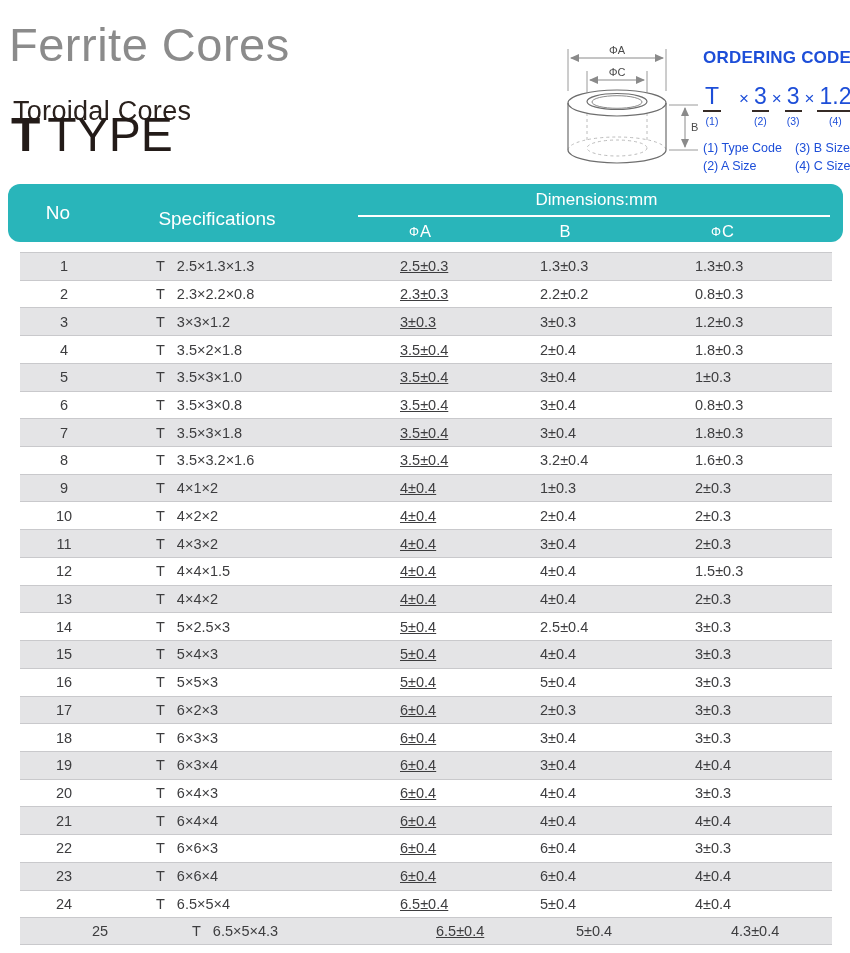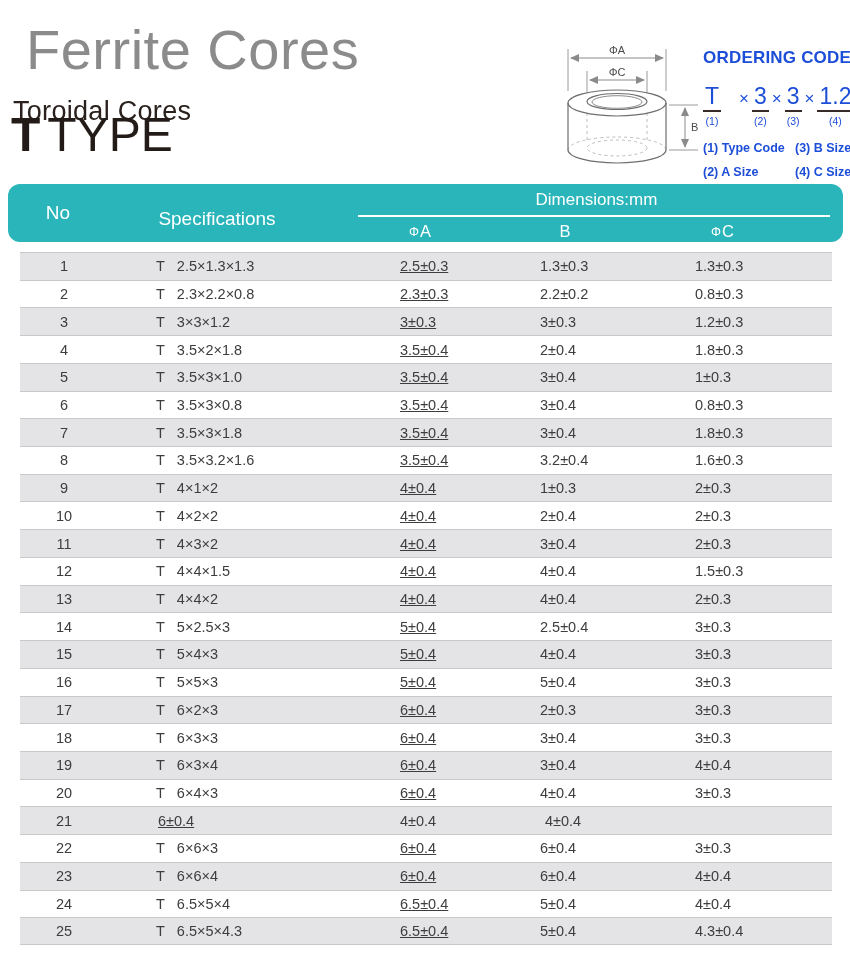--- a/index.html
+++ b/index.html
@@ -12,52 +12,52 @@
     --dim-line:#8a8a8a;
     --hidden-line:#bcbcbc;
   }
   *{box-sizing:border-box;}
   html,body{margin:0;padding:0;}
   body{
     width:850px;height:953px;position:relative;background:#ffffff;
     font-family:"Liberation Sans", sans-serif;overflow:hidden;
   }
   
-  .page-title{position:absolute;left:26px;top:17px;font-size:56px;color:var(--gray-title);letter-spacing:0.5px;white-space:nowrap;}
+  .page-title{position:absolute;left:9px;top:17px;font-size:47px;color:var(--gray-title);letter-spacing:0.5px;white-space:nowrap;}
   .page-subtitle{position:absolute;left:13px;top:96px;font-size:27px;color:var(--dark);letter-spacing:0.3px;white-space:nowrap;}
   .type-title{position:absolute;left:11px;top:107px;font-size:48px;color:#231b18;white-space:nowrap;}
   .type-title .t-bold{font-weight:700;margin-right:7px;}
   
   .core-diagram{position:absolute;left:545px;top:15px;width:165px;height:150px;}
   .core-diagram text{fill:#4a4a4a;font-size:11px;font-family:"Liberation Sans",sans-serif;}
   
   .ordering{position:absolute;left:703px;top:48px;width:147px;color:#1d4ed8;}
   .ordering-title{font-size:17px;font-weight:700;letter-spacing:0.2px;white-space:nowrap;}
   .code-row{display:flex;align-items:flex-start;margin-top:16px;}
   .code-part{display:inline-flex;flex-direction:column;align-items:center;}
   .code-part:first-child{margin-right:15px;}
   .code-value{font-size:23px;line-height:25px;border-bottom:2px solid #362b26;padding:0 2px 1px 2px;}
   .code-index{font-size:10.5px;margin-top:3px;}
   .code-sep{font-size:17px;line-height:25px;margin:2px 3px 0 3px;}
-  .code-legend{margin-top:14px;display:grid;grid-template-columns:92px 1fr;row-gap:10px;font-size:12.5px;font-weight:700;white-space:nowrap;}
+  .code-legend{margin-top:14px;display:grid;grid-template-columns:92px 1fr;row-gap:4px;font-size:12.5px;font-weight:400;white-space:nowrap;}
   
   .table-header{position:absolute;left:8px;top:184px;width:835px;height:58px;background:var(--accent);border-radius:12px;color:#fff;}
   .th-no{position:absolute;left:0;top:0;width:100px;height:58px;display:flex;align-items:center;justify-content:center;font-size:19px;}
   .th-spec{position:absolute;left:100px;top:6px;width:242px;height:58px;display:flex;align-items:center;justify-content:center;font-size:19px;padding-right:24px;}
   .th-dims{position:absolute;left:342px;top:0;right:0;height:62px;}
   .th-dims-label{height:31px;display:flex;align-items:center;justify-content:center;font-size:17px;}
   .th-dims-line{position:absolute;left:8px;right:13px;top:31px;height:2px;background:#ffffff;}
   .th-sub{position:absolute;left:0;right:0;top:33px;bottom:0;display:grid;grid-template-columns:140px 150px 165px;}
   .th-sub-cell{display:flex;align-items:center;justify-content:center;font-size:16.5px;}
   .phi{font-size:12.5px;margin-right:1px;}
   
   .table-body{position:absolute;left:20px;top:252px;width:812px;}
   .t-row{display:grid;grid-template-columns:88px 242px 140px 150px 192px;height:27.72px;border-top:1px solid var(--line);font-size:14.5px;color:var(--ink);align-items:center;}
   .t-row:nth-child(odd){background:var(--row-alt);}
-  .t-row:last-child{border-bottom:1px solid var(--line);}
+  .t-row:last-child{border-bottom:1px solid var(--line);padding-left:36px;}
   .cell-no{text-align:center;}
   .cell-spec{padding-left:48px;white-space:nowrap;}
   .cell-spec .spec-type{margin-right:12px;}
   .cell-a{padding-left:50px;text-decoration:underline;}
   .cell-b{padding-left:50px;}
   .cell-c{padding-left:55px;}
 </style>
 </head>
 <body>
 
@@ -314,20 +314,21 @@
   <div class="t-row">
     <div class="cell-no">20</div>
     <div class="cell-spec"><span class="spec-type">T</span><span>6×4×3</span></div>
     <div class="cell-a">6±0.4</div>
     <div class="cell-b">4±0.4</div>
     <div class="cell-c">3±0.3</div>
   </div>
 
   <div class="t-row">
     <div class="cell-no">21</div>
+    <div class="cell-spec"><span class="spec-type">T</span><span>6×4×4</span></div>
     <div class="cell-a">6±0.4</div>
     <div class="cell-b">4±0.4</div>
     <div class="cell-c">4±0.4</div>
   </div>
 
   <div class="t-row">
     <div class="cell-no">22</div>
     <div class="cell-spec"><span class="spec-type">T</span><span>6×6×3</span></div>
     <div class="cell-a">6±0.4</div>
     <div class="cell-b">6±0.4</div>

